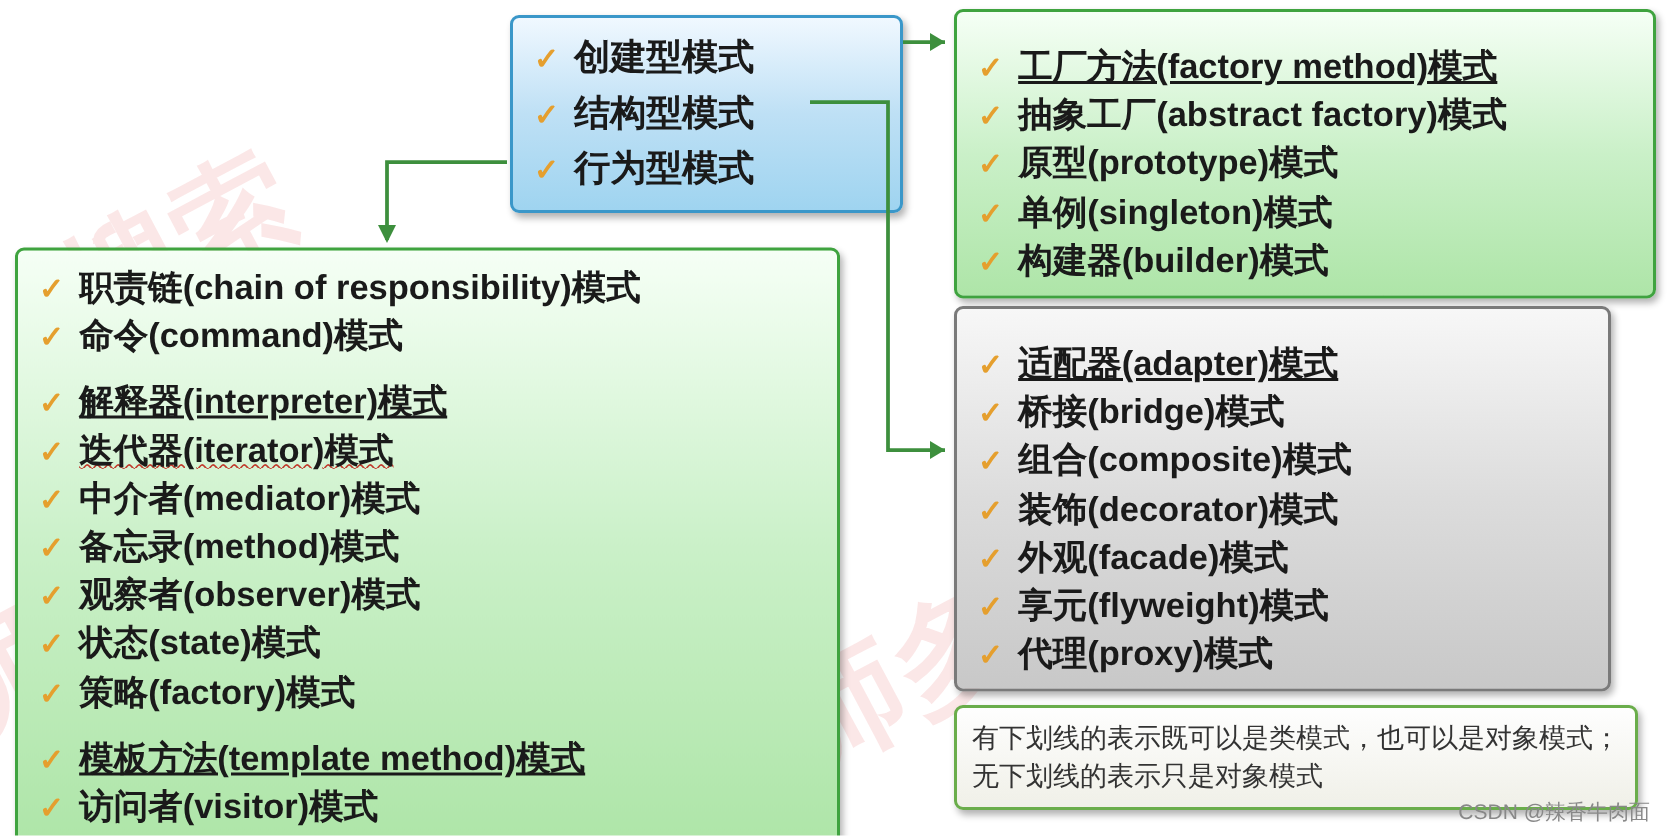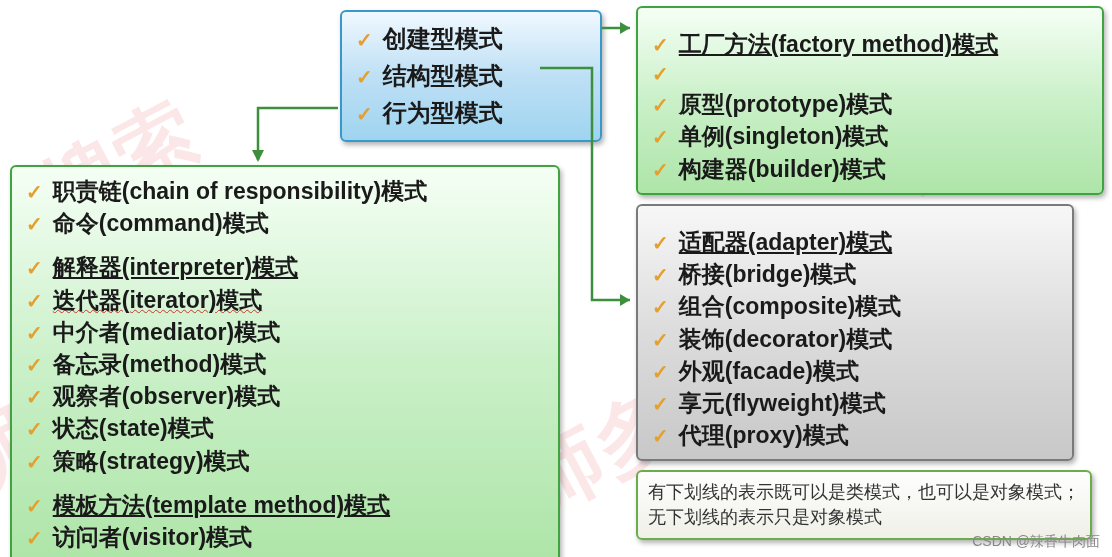--- a/index.html
+++ b/index.html
@@ -120,20 +120,21 @@
 </div>
 
 <div class="box box-right-top">
   <ul id="creational-list">
       <li>
         <span class="check">✓</span>
         <span class="underline">工厂方法(factory method)模式</span>
       </li>
       <li>
         <span class="check">✓</span>
+        <span>抽象工厂(abstract factory)模式</span>
       </li>
       <li>
         <span class="check">✓</span>
         <span>原型(prototype)模式</span>
       </li>
       <li>
         <span class="check">✓</span>
         <span>单例(singleton)模式</span>
       </li>
       <li>
@@ -205,21 +206,21 @@
       <li>
         <span class="check">✓</span>
         <span>观察者(observer)模式</span>
       </li>
       <li>
         <span class="check">✓</span>
         <span>状态(state)模式</span>
       </li>
       <li>
         <span class="check">✓</span>
-        <span>策略(strategy)模式</span>
+        <span>策略(factory)模式</span>
       </li>
       <li>
         <span class="check">✓</span>
         <span class="underline">模板方法(template method)模式</span>
       </li>
       <li>
         <span class="check">✓</span>
         <span>访问者(visitor)模式</span>
       </li>
     </ul>

